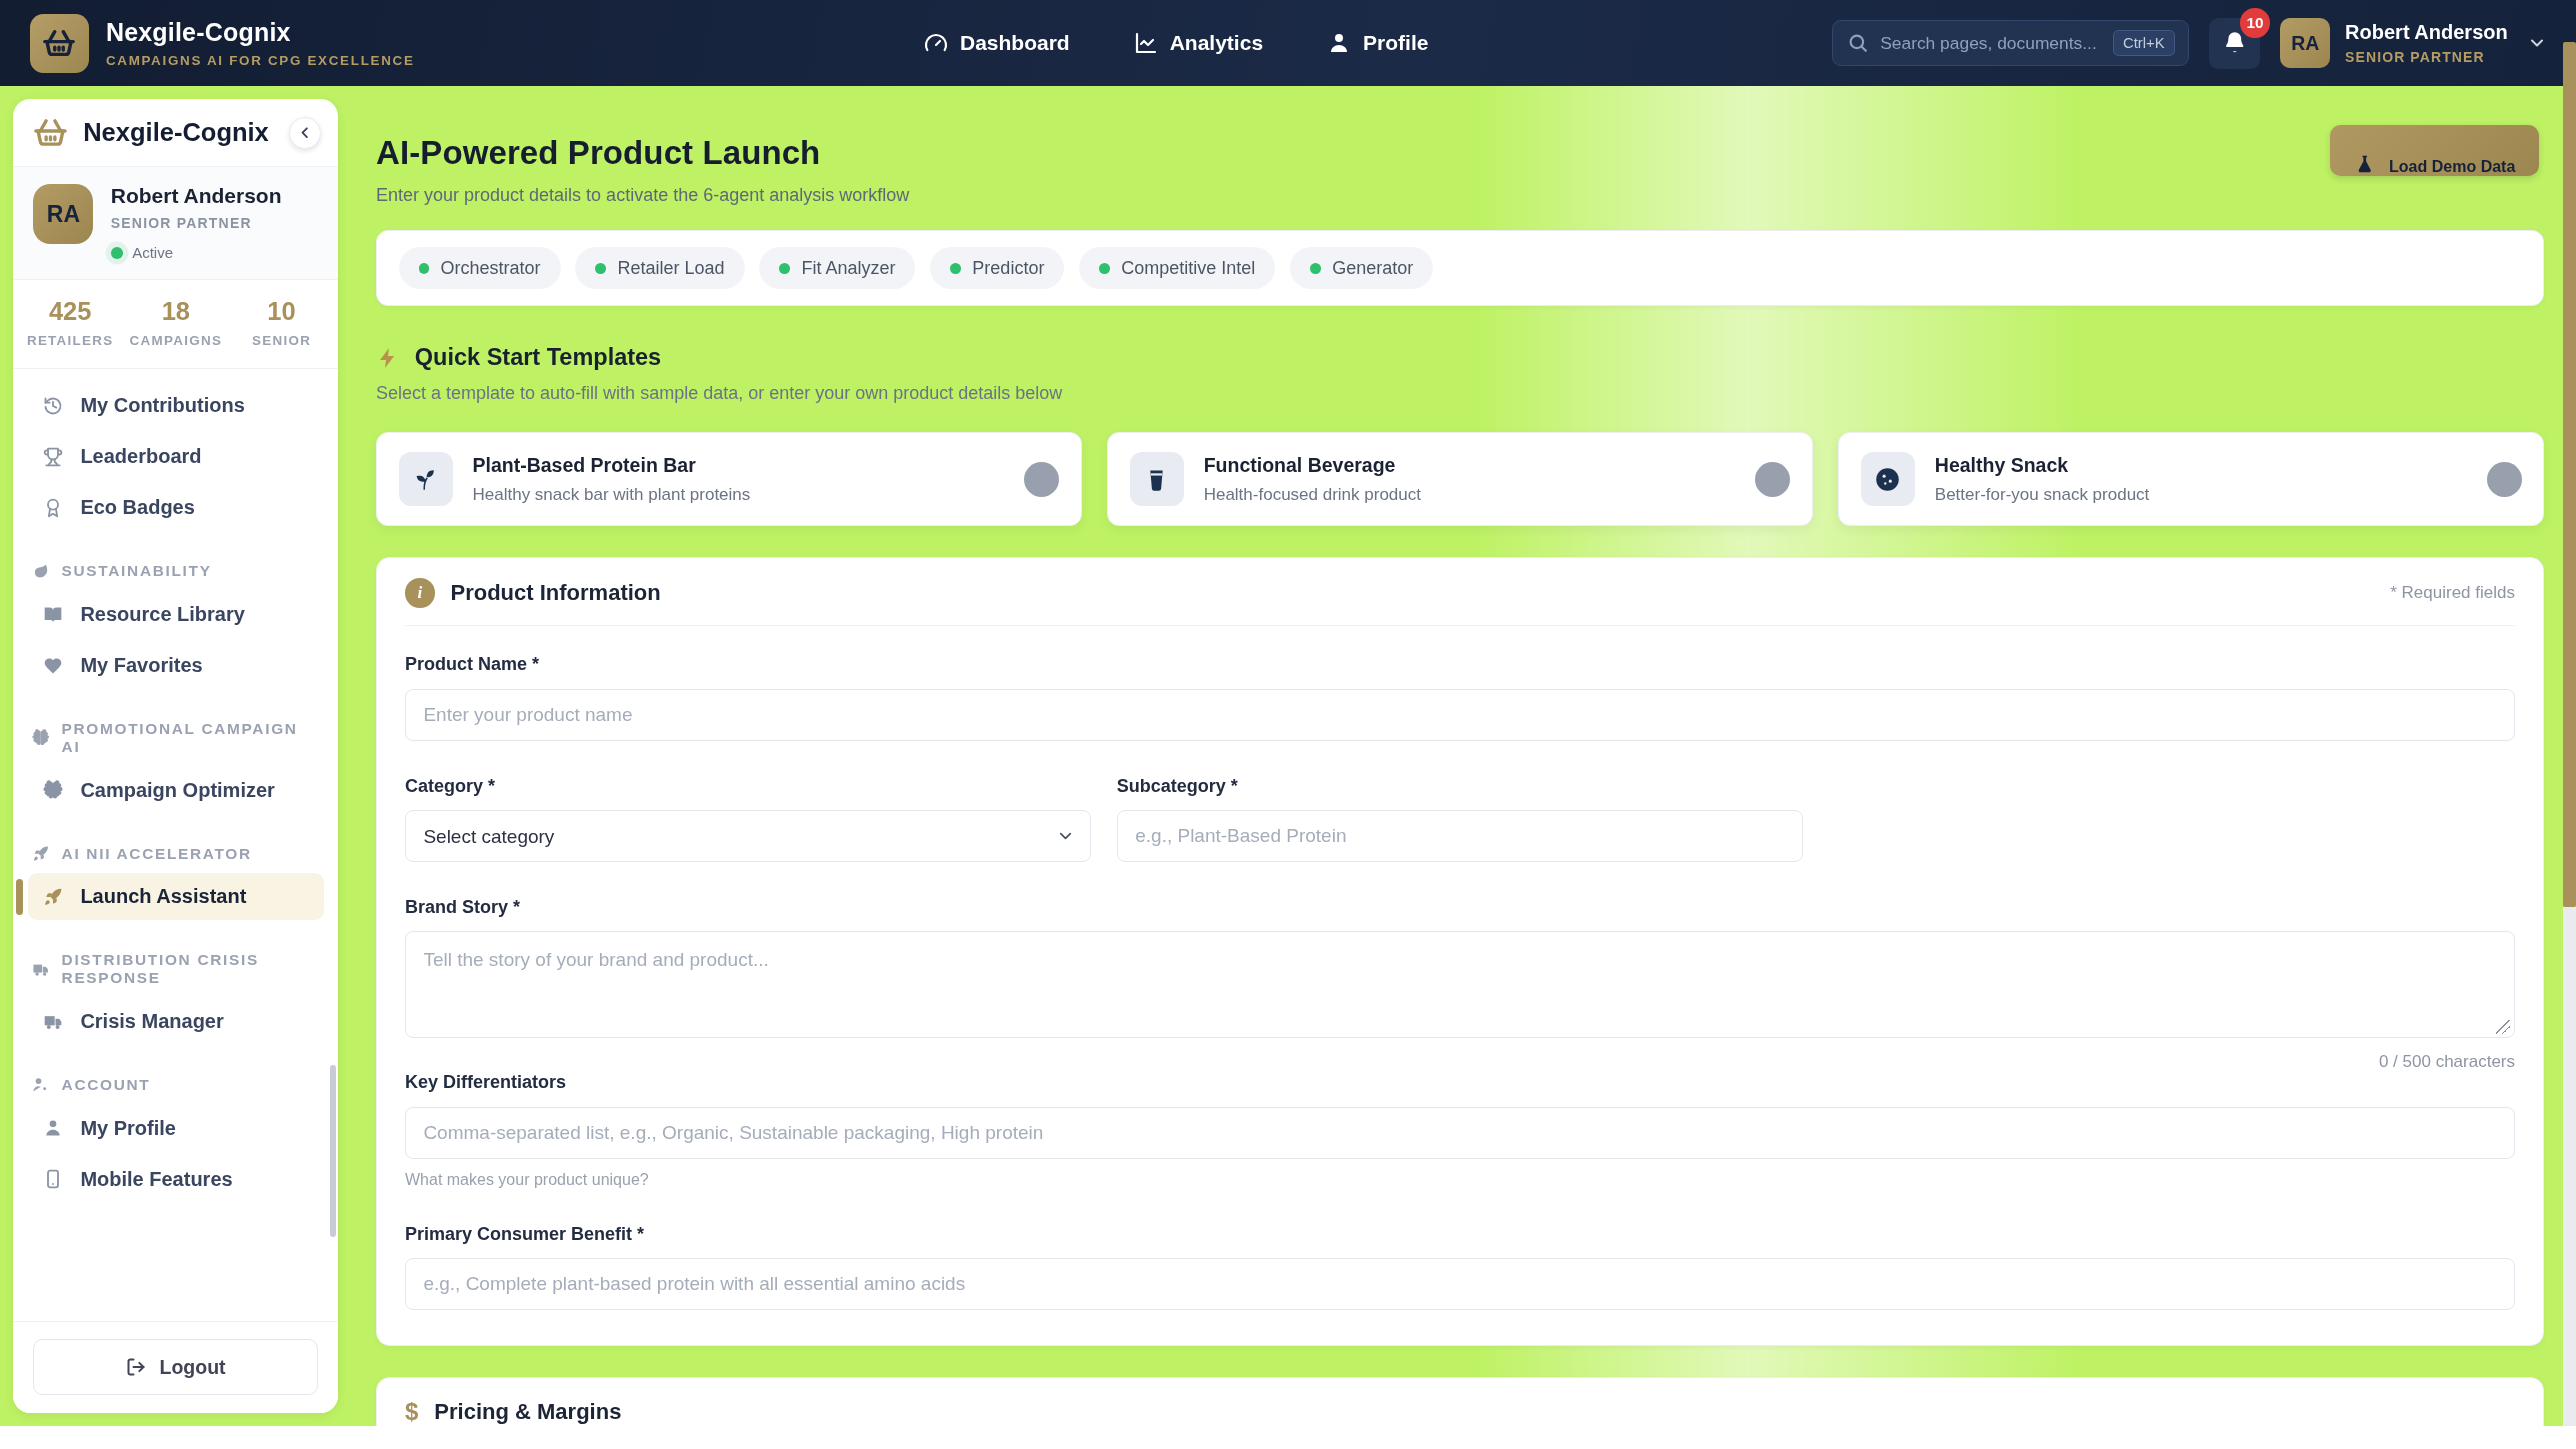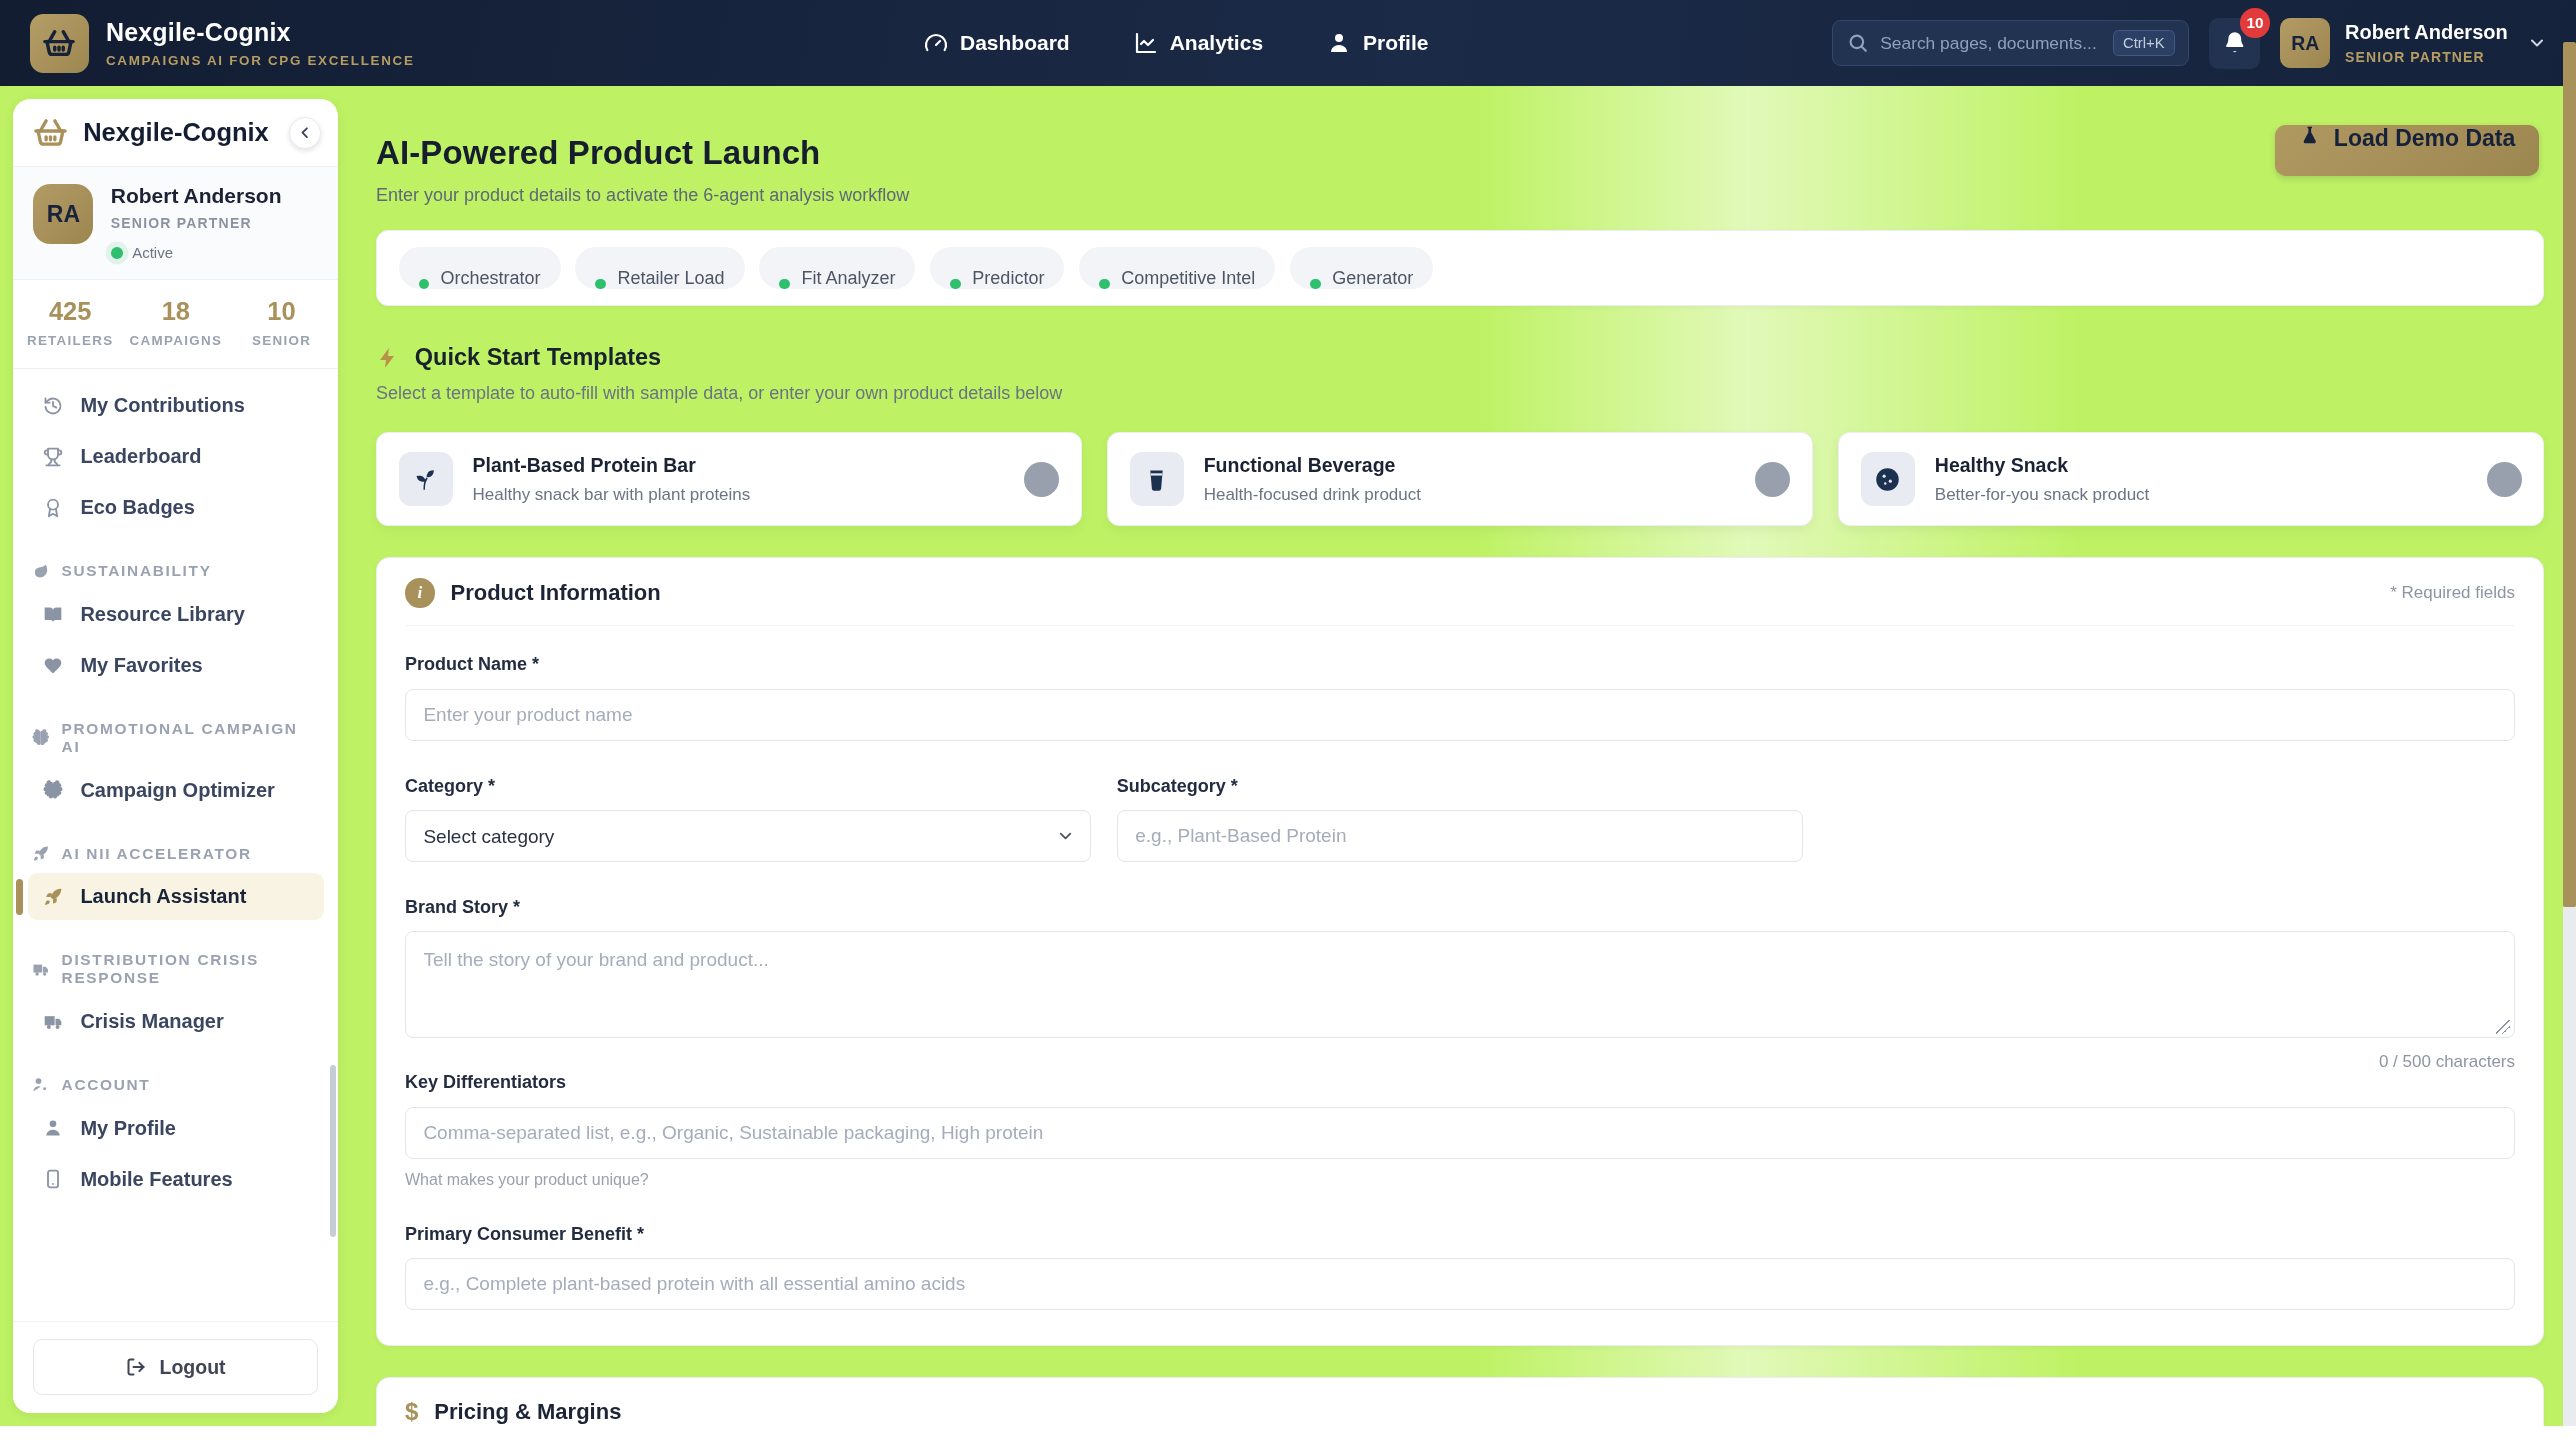--- a/index.html
+++ b/index.html
@@ -71,24 +71,24 @@
   .logout{height:56px;border:1.3px solid #e3e6ec;border-radius:9.4px;background:#fff;width:100%;
     display:flex;align-items:center;justify-content:center;gap:13.4px;font-size:19.5px;font-weight:700;color:#3f4556;cursor:pointer}
   .logout .nic{color:#3f4556}
 
   
   .main{position:absolute;left:376px;top:86px;right:32px;z-index:10}
   .page-head{position:relative;margin-top:48px}
   .h1{font-size:33px;font-weight:700;color:#151d2e;letter-spacing:0.1px}
   .sub{font-size:18px;color:#5f6877;margin-top:13.4px}
   .demo-btn{position:absolute;right:4.7px;top:-9.4px;height:51px;padding:0 24px;border:none;border-radius:10.7px;
-    background:linear-gradient(135deg,#b09861,#9d8750);color:#16213a;font-size:23px;font-weight:700;font-family:inherit;
-    display:flex;align-items:flex-start;gap:13.4px;cursor:pointer;box-shadow:0 2.7px 6.7px rgba(20,28,45,.15)}
+    background:linear-gradient(135deg,#b09861,#9d8750);color:#16213a;font-size:16px;font-weight:700;font-family:inherit;
+    display:flex;align-items:flex-end;gap:13.4px;cursor:pointer;box-shadow:0 2.7px 6.7px rgba(20,28,45,.15)}
   .agents{margin-top:24px;background:#fff;border:0.7px solid #eceef2;border-radius:12px;padding:16px 21.5px;display:flex;gap:14.8px;box-shadow:0 1.3px 4px rgba(20,28,45,.04)}
-  .chip{height:42px;border-radius:670px;background:#f3f4f7;display:flex;align-items:flex-end;gap:11.4px;padding:0 20px;
+  .chip{height:42px;border-radius:670px;background:#f3f4f7;display:flex;align-items:center;gap:11.4px;padding:0 20px;
     font-size:18px;color:#4c5565;cursor:default}
   .chip .dot{width:10.7px;height:10.7px;border-radius:50%;background:#2fc06e}
   .qs-head{margin-top:38px;display:flex;align-items:center;gap:14.8px}
   .qs-head .zap{color:#b8924a}
   .qs-title{font-size:23.5px;font-weight:700;color:#19212f}
   .qs-sub{margin-top:12px;font-size:18px;color:#6a7383}
   .tpl-row{margin-top:28px;display:grid;grid-template-columns:repeat(3,1fr);gap:25.5px}
   .tpl{background:#fff;border:0.7px solid #edeff3;border-radius:12px;box-shadow:0 4px 10.7px rgba(20,28,45,.06);
     padding:19px 21.5px;display:flex;align-items:center;gap:20px;cursor:pointer}
   .tpl-ic{width:54px;height:54px;border-radius:12px;background:#e8ebf1;display:flex;align-items:center;justify-content:center;color:#1c3150;flex:0 0 auto}

